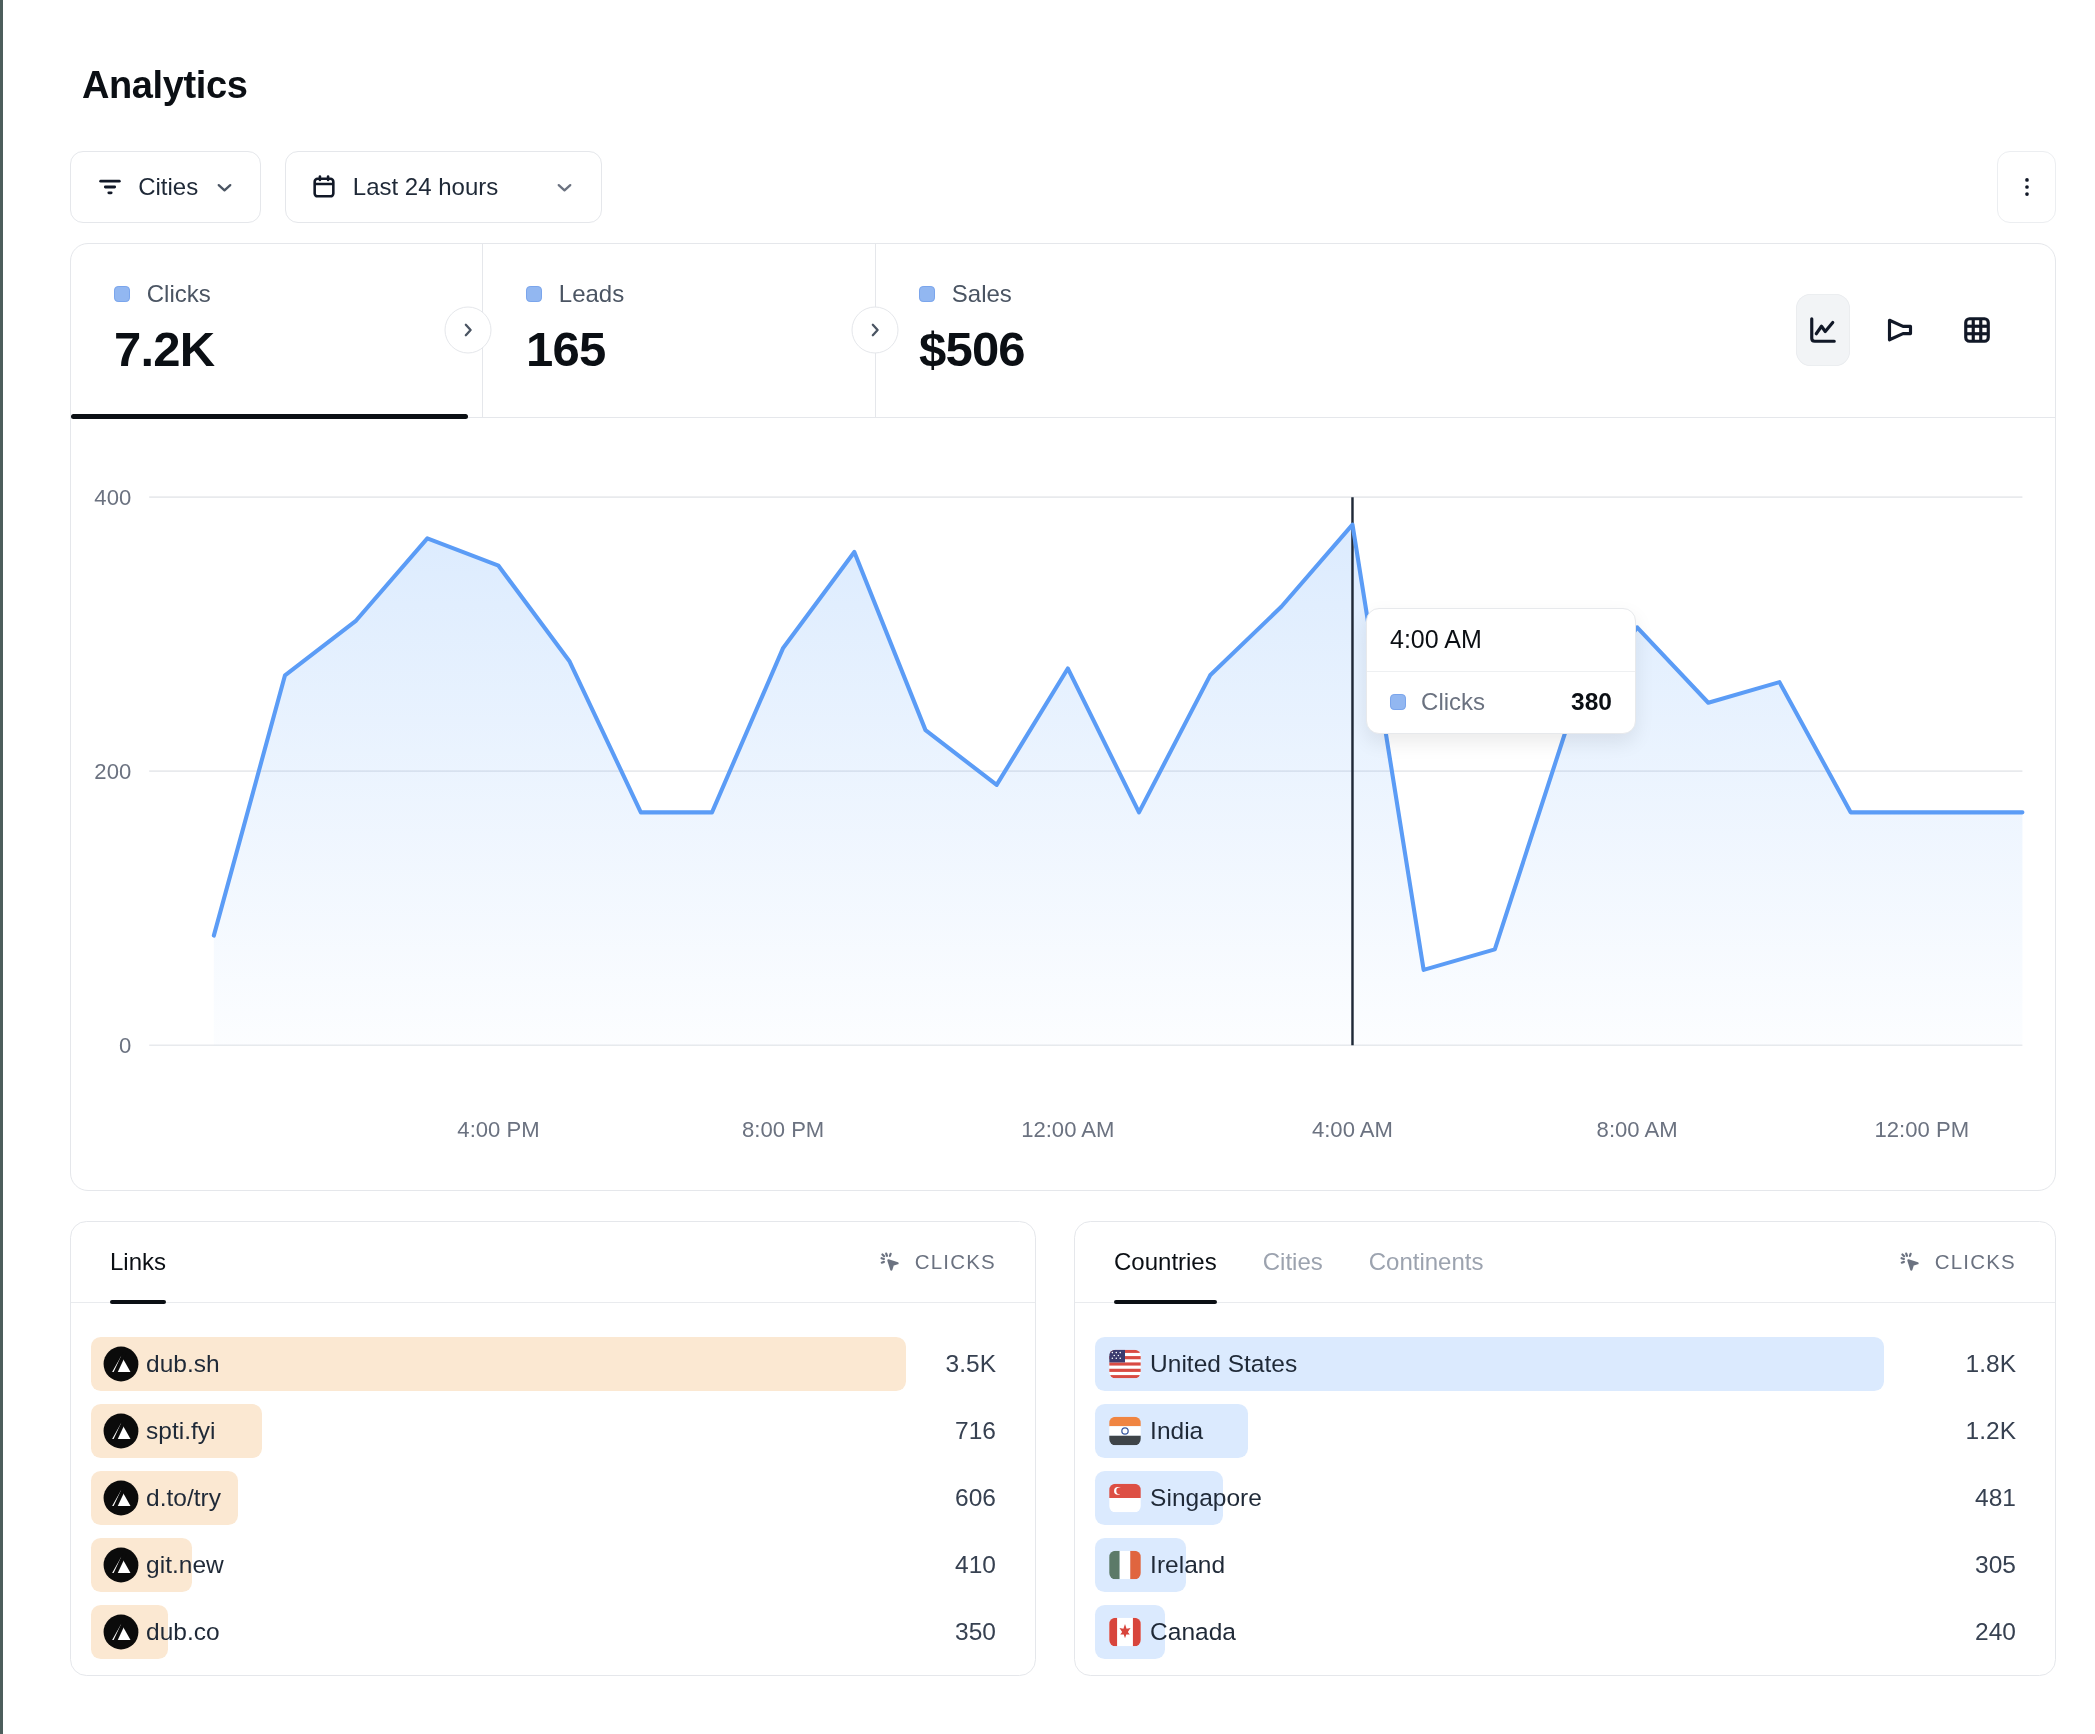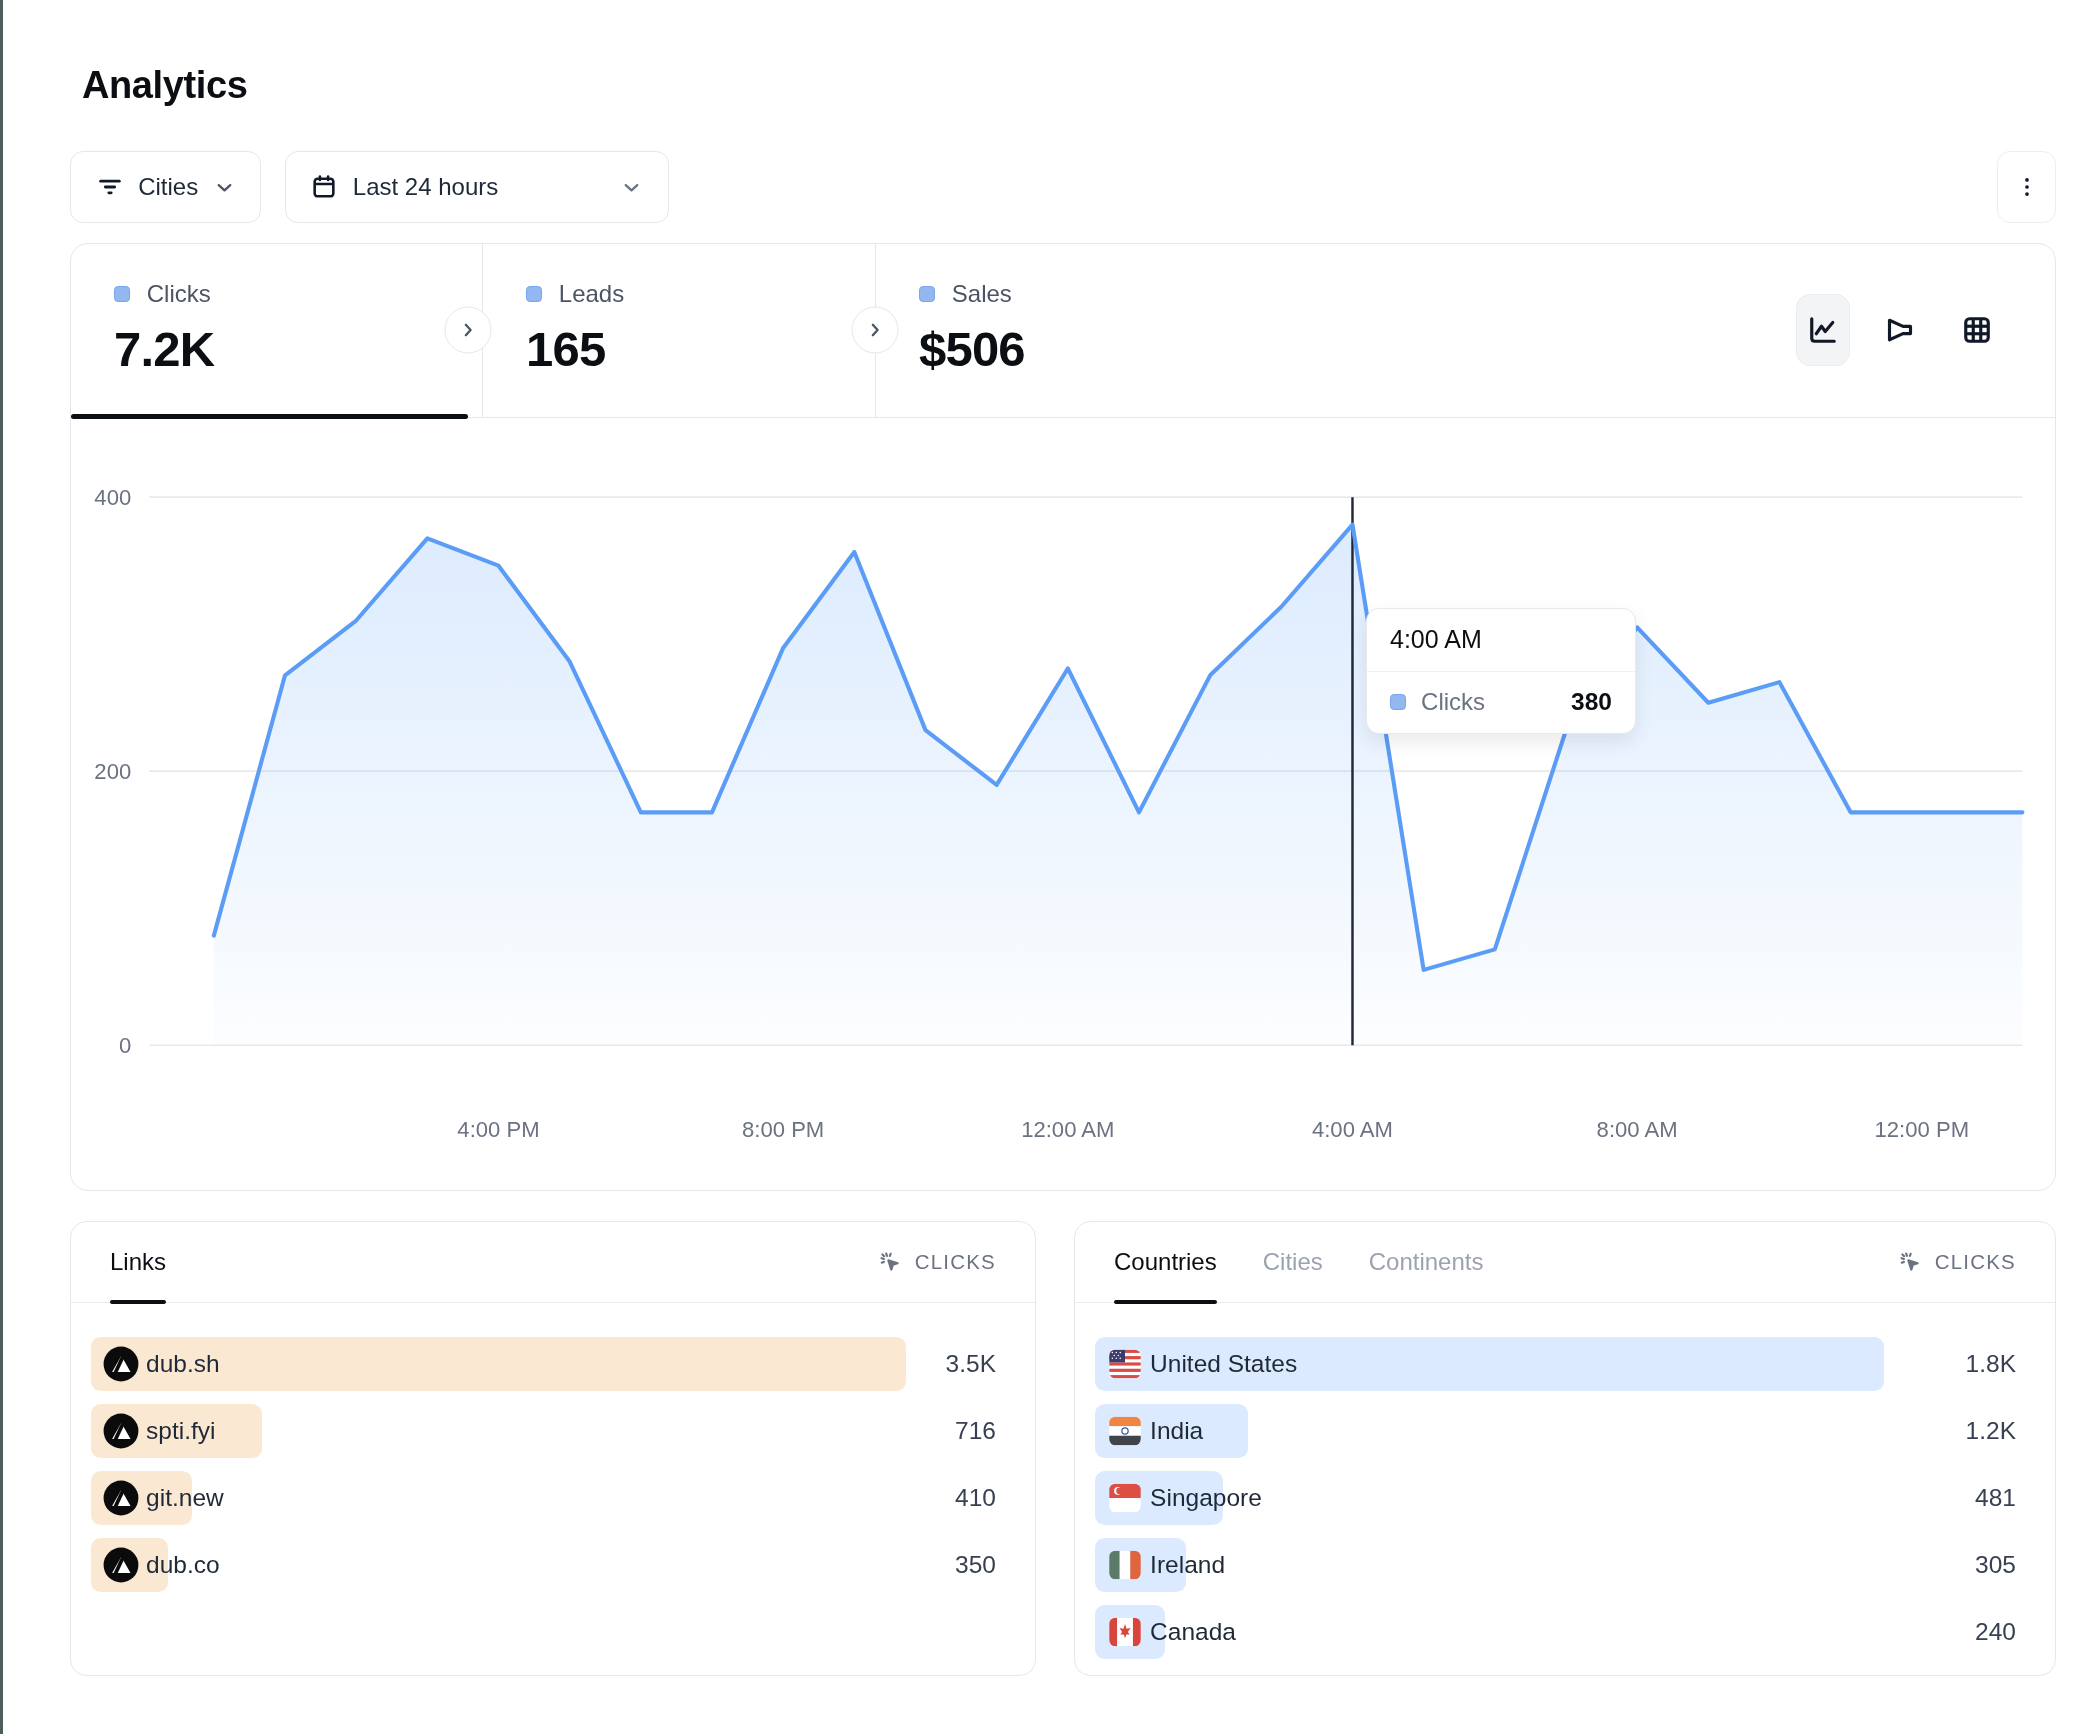--- a/index.html
+++ b/index.html
@@ -10,21 +10,21 @@
   .edge-strip{position:absolute;left:0;top:0;width:3.3px;height:100%;background:#4d5e5c;}
   .page-title{position:absolute;left:82px;top:64px;font-size:38px;font-weight:700;letter-spacing:-0.4px;color:#0b0f14;}
   
   .toolbar{position:absolute;left:70px;top:151px;right:40px;height:74px;}
   .btn{
     display:inline-flex;align-items:center;gap:14.7px;height:72px;background:#fff;
     border:1.6px solid #e5e7eb;border-radius:13px;padding:0 24.5px;font-size:24px;color:#1f2937;
     box-sizing:border-box;vertical-align:top;
   }
   .btn + .btn{margin-left:19.6px;}
-  .btn-date{width:384px;text-align:center;}
+  .btn-date{width:317px;text-align:center;}
   .btn-date .spacer{flex:1;}
   .kebab-btn{position:absolute;right:0;top:0;width:59px;height:72px;border:1.6px solid #eceef1;border-radius:13px;
     display:flex;align-items:center;justify-content:center;background:#fff;box-sizing:border-box;}
   .icon{display:inline-flex;align-items:center;justify-content:center;}
   
   .chart-card{position:absolute;left:70px;top:243px;width:1986px;height:948px;background:#fff;
     border:1.6px solid #e5e7eb;border-radius:18px;box-sizing:border-box;}
   .tabstrip{position:absolute;left:0;top:0;right:0;height:173px;border-bottom:1.6px solid #e5e7eb;}
   .stat-tab{position:absolute;top:0;height:173px;box-sizing:border-box;padding:36px 0 0 43px;}
   .stat-tab.t1{left:0;width:397px;}
@@ -273,20 +273,34 @@
               <circle cx="12" cy="12" r="11" fill="#0b0b0b"></circle>
               <path d="M12.2 6.8 L18 17 H6.4 Z" fill="#ffffff"></path>
               <path d="M8 18.5 L14.2 5.2" stroke="#0b0b0b" stroke-width="2.4"></path>
             </svg>
           </span>
           <span class="label">spti.fyi</span>
         </div>
         <span class="value">716</span>
       </div>
       <div class="row">
+        <div class="bar" style="background: rgb(251, 232, 210); width: calc(18% - 16px); min-width: 52px;"></div>
+        <div class="content">
+          <span class="icon">
+            <svg class="logo-badge" viewBox="0 0 24 24">
+              <circle cx="12" cy="12" r="11" fill="#0b0b0b"></circle>
+              <path d="M12.2 6.8 L18 17 H6.4 Z" fill="#ffffff"></path>
+              <path d="M8 18.5 L14.2 5.2" stroke="#0b0b0b" stroke-width="2.4"></path>
+            </svg>
+          </span>
+          <span class="label">d.to/try</span>
+        </div>
+        <span class="value">606</span>
+      </div>
+      <div class="row">
         <div class="bar" style="background: rgb(251, 232, 210); width: calc(12.5% - 11.3px); min-width: 52px;"></div>
         <div class="content">
           <span class="icon">
             <svg class="logo-badge" viewBox="0 0 24 24">
               <circle cx="12" cy="12" r="11" fill="#0b0b0b"></circle>
               <path d="M12.2 6.8 L18 17 H6.4 Z" fill="#ffffff"></path>
               <path d="M8 18.5 L14.2 5.2" stroke="#0b0b0b" stroke-width="2.4"></path>
             </svg>
           </span>
           <span class="label">git.new</span>

